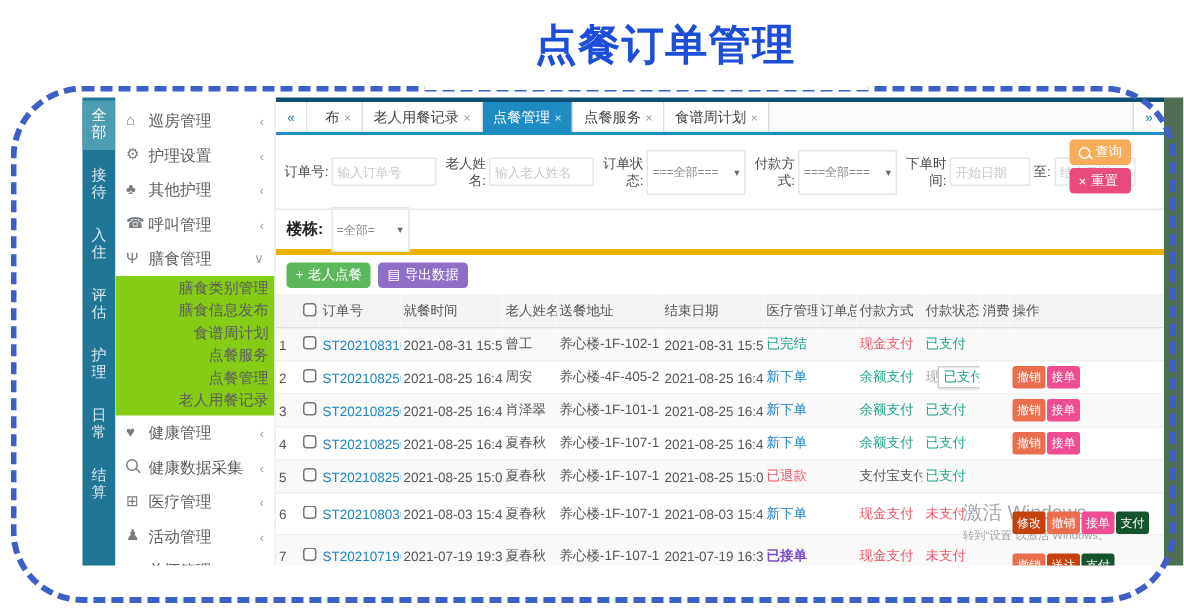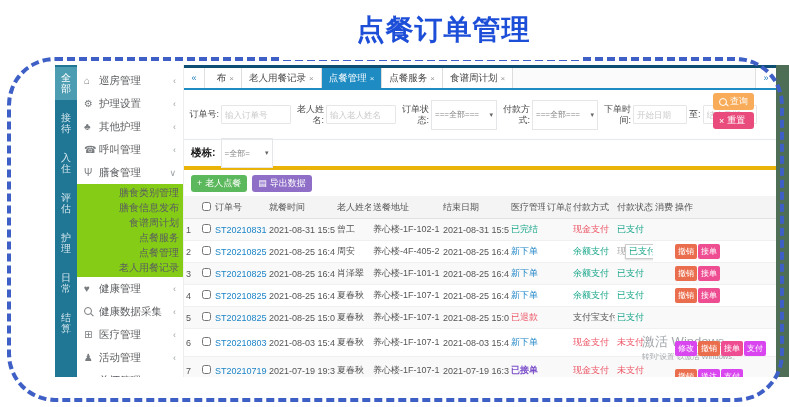--- a/index.html
+++ b/index.html
@@ -78,21 +78,21 @@
   table{width:100%;border-collapse:collapse;table-layout:fixed;font-size:9px;color:#555;}
   th,td{padding:0 2px;height:21px;overflow:hidden;white-space:nowrap;text-align:left;}
   thead th{background:#f4f4f5;height:22px;font-weight:normal;color:#555;border-bottom:1px solid #dfe1e2;}
   tbody tr:nth-child(odd){background:#f9f9f9;}
   tbody td{border-bottom:1px solid #f0f0f0;}
   input[type=checkbox]{width:9px;height:9px;margin:0 0 0 2px;}
   a.order{color:#1c84c6;text-decoration:none;}
   .badge{background:#ea2a60;color:#fff;font-weight:bold;font-size:8px;padding:1px 3px;border-radius:2px;margin-left:36px;}
   .btn-mini{display:inline-block;color:#fff;font-size:8px;padding:2px 3px;border-radius:2px;
     margin-right:1px;position:relative;z-index:4;cursor:pointer;}
-  .t-orange{background:#ea6e4d;}.t-pink{background:#ee4d92;}.t-green{background:#d946ef;}.t-blue{background:#d946ef;margin-top:12px;}
+  .t-orange{background:#ea6e4d;}.t-pink{background:#ee4d92;}.t-green{background:#c2410c;}.t-blue{background:#14532d;margin-top:12px;}
   .c-green{color:#18a689;}.c-blue{color:#1c84c6;font-weight:normal;}.c-red{color:#ed5565;}
   .c-purple{color:#7a4ec9;font-weight:bold;}.c-dark{color:#555;}
   .tt-frag{color:#aaa;margin-right:-1px;}
   .tt-box{display:inline-block;border:1px solid #ccc;background:#fff;padding:0 3px;
     box-shadow:0 1px 2px rgba(0,0,0,.15);}
   
   .watermark{position:absolute;left:458px;top:268px;z-index:3;pointer-events:none;color:#8b9196;opacity:.8;}
   .wm1{font-size:13px;}
   .wm2{font-size:7.5px;margin-top:1px;}
 </style>

